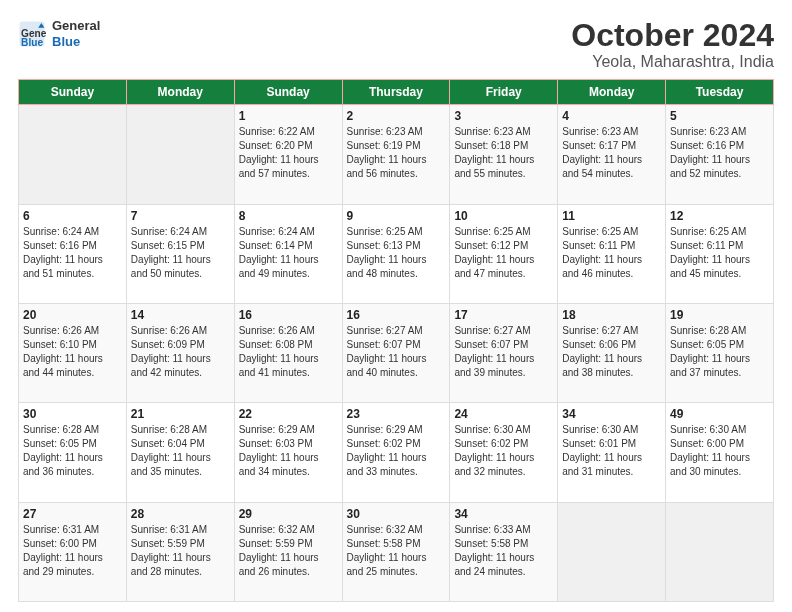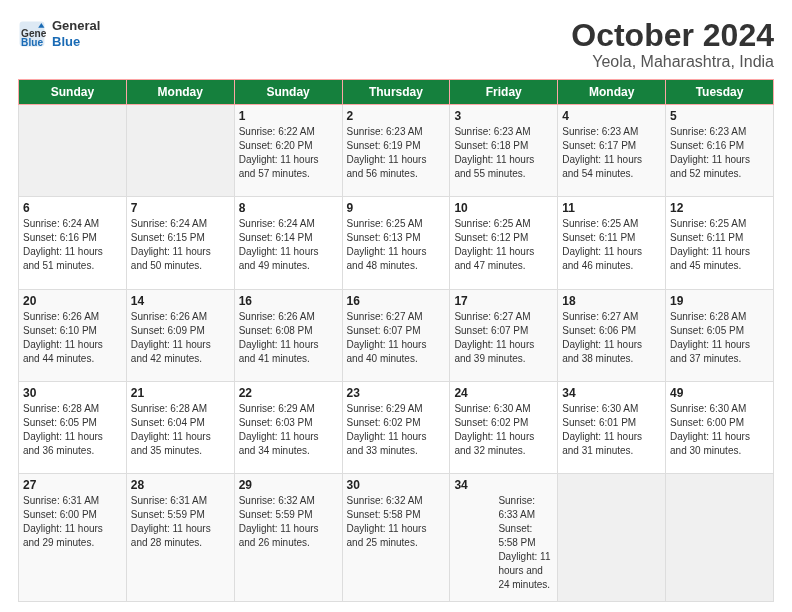--- a/index.html
+++ b/index.html
@@ -321,21 +321,21 @@
 Daylight: 11 hours and 26 minutes.</div>
           </td>
           <td>
             <div class="cell-date">30</div>
             <div class="cell-info" style="white-space: pre-line;">Sunrise: 6:32 AM
 Sunset: 5:58 PM
 Daylight: 11 hours and 25 minutes.</div>
           </td>
           <td>
             <div class="cell-date">34</div>
-            <div class="cell-info" style="white-space: pre-line; margin-left: 44px;">Sunrise: 6:33 AM
+            <div class="cell-info" style="white-space: pre-line;">Sunrise: 6:33 AM
 Sunset: 5:58 PM
 Daylight: 11 hours and 24 minutes.</div>
           </td>
           <td class="empty"></td>
           <td class="empty"></td>
         </tr>
       </tbody>
   </table>
 </div>
 

